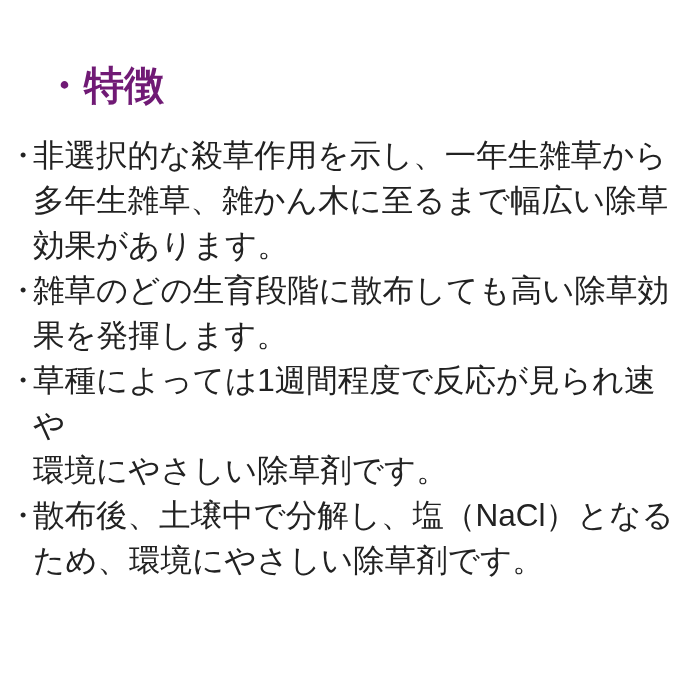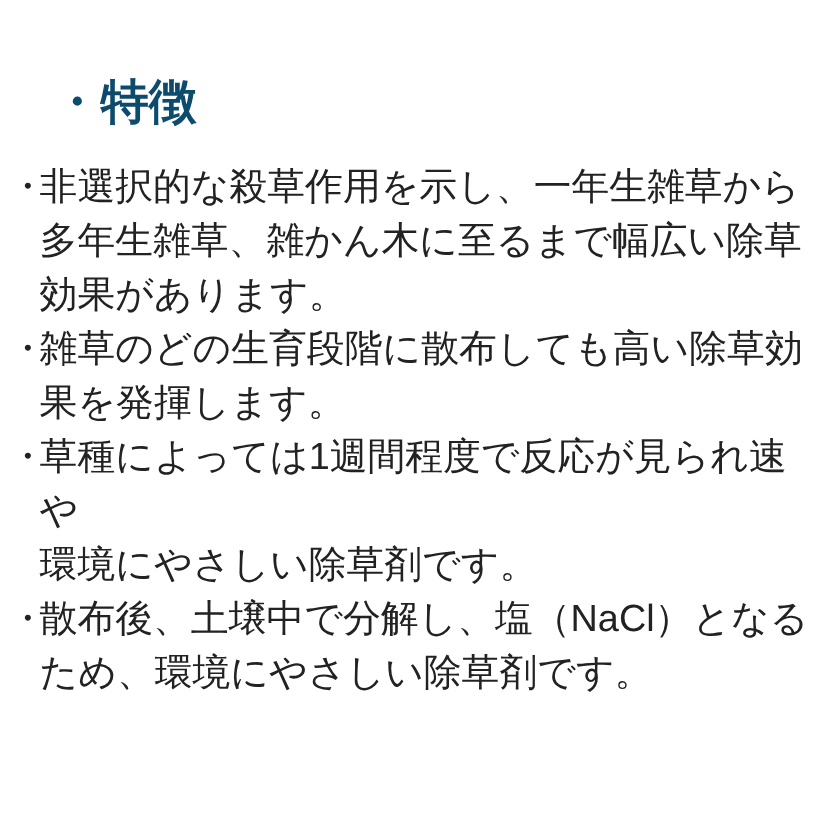--- a/index.html
+++ b/index.html
@@ -15,21 +15,21 @@
     box-sizing: border-box;
     padding-top: 61px;
     overflow: hidden;
     font-family: "Liberation Sans", "DejaVu Sans", sans-serif;
   }
   .section-title {
     margin: 0 0 24px 44px;
     font-size: 40px;
     line-height: 48px;
     font-weight: 700;
-    color: #0c4a6e;
+    color: #701a75;
   }
   .feature-list {
     list-style: none;
     margin: 0;
     padding: 0 18px 0 13px;
   }
   .feature-item {
     display: flex;
     align-items: flex-start;
     font-size: 31.5px;

